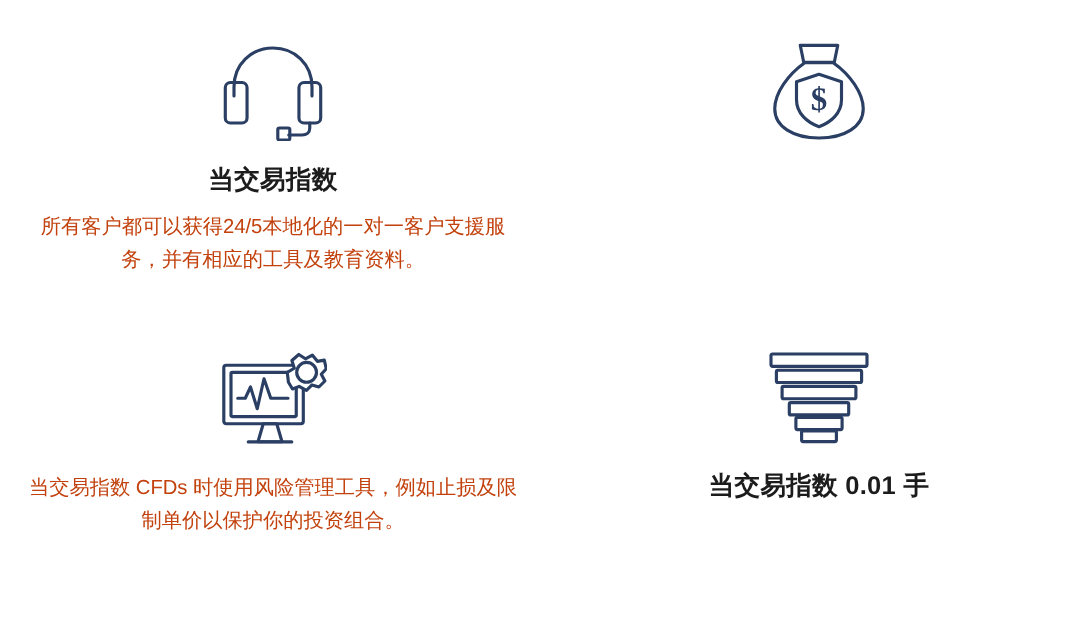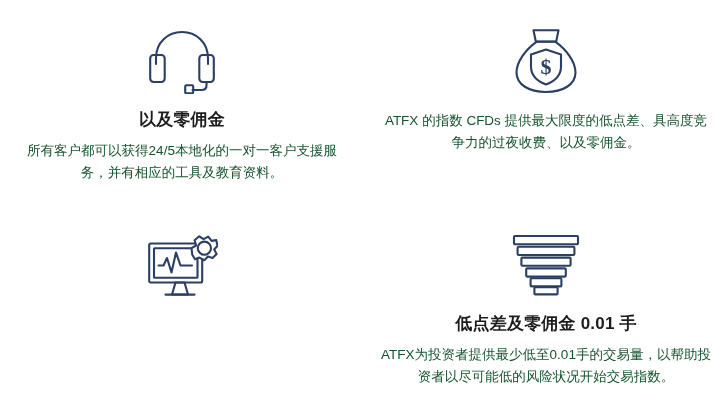--- a/index.html
+++ b/index.html
@@ -43,21 +43,21 @@
     font-weight: bold;
     color: #1c1c1c;
     letter-spacing: 0.2px;
     text-align: center;
     margin-top: 10px;
     line-height: 1.2;
     white-space: nowrap;
   }
   .feature-desc {
     font-size: 13.5px;
-    color: #14532d;
+    color: #c2410c;
     text-align: center;
     line-height: 1.62;
     margin-top: 10px;
     max-width: 330px;
   }
   
   .row2 .feature-icon {
     margin-top: 20px;
   }
 </style>
@@ -69,58 +69,57 @@
   <div class="feature-card">
     <div class="feature-icon">
       <svg width="74" height="66" viewBox="0 0 74 66" fill="none" stroke="#2a3f63" stroke-width="2.1">
         <path d="M11 36 V30 C11 14.5 22.7 4 37 4 C51.3 4 63 14.5 63 30 V36" stroke-linecap="round"></path>
         <rect x="5.2" y="27" width="14.5" height="27" rx="3.4"></rect>
         <rect x="54.3" y="27" width="14.5" height="27" rx="3.4"></rect>
         <path d="M61.5 54 V57.5 C61.5 60.5 59.2 62 56.5 62 H47.5" stroke-linecap="round"></path>
         <rect x="40.2" y="57.3" width="8" height="8" rx="1.1"></rect>
       </svg>
     </div>
-    <div class="feature-title">以及零佣金</div>
+    <div class="feature-title">当交易指数</div>
     <div class="feature-desc">所有客户都可以获得24/5本地化的一对一客户支援服务，并有相应的工具及教育资料。</div>
   </div>
 
   <div class="feature-card">
     <div class="feature-icon">
       <svg width="66" height="68" viewBox="0 0 66 68" fill="none" stroke="#2a3f63" stroke-width="2.1">
         <path d="M20.5 3.2 H45.5 L43.2 14.5 H22.8 Z" stroke-linejoin="round"></path>
         <path d="M23.5 14.8 C12.5 22.5 3.5 35 3.5 45.5 C3.5 57.5 16 65 33 65 C50 65 62.5 57.5 62.5 45.5 C62.5 35 53.5 22.5 42.5 14.8 Z" stroke-linejoin="round"></path>
         <path d="M33 22.5 L48 27.5 V39.5 C48 48.5 41 54.5 33 57.5 C25 54.5 18 48.5 18 39.5 V27.5 Z" stroke-linejoin="round"></path>
         <text x="33" y="46.5" font-family="'Liberation Serif', serif" font-size="22" font-weight="bold" fill="#2a3f63" stroke="none" text-anchor="middle">$</text>
       </svg>
     </div>
-    <div class="feature-desc">ATFX 的指数 CFDs 提供最大限度的低点差、具高度竞争力的过夜收费、以及零佣金。</div>
   </div>
 
   <div class="feature-card row2">
     <div class="feature-icon">
       <svg width="72" height="66" viewBox="0 0 72 66" fill="none" stroke="#2a3f63" stroke-width="2.1">
         <rect x="3.2" y="11.5" width="53" height="39" rx="1.6"></rect>
         <rect x="8" y="16.2" width="43.5" height="29.5" rx="0.8"></rect>
         <path d="M26 62.5 H42 L38.5 50.5 H29.5 Z" stroke-linejoin="round"></path>
         <line x1="19.5" y1="62.6" x2="48.5" y2="62.6" stroke-linecap="round"></line>
         <path d="M12.5 33.5 H17.5 L21 26 L25.5 40.5 L30 20.5 L34.5 33.5 H46" stroke-linejoin="round" stroke-linecap="round"></path>
         <path d="M45.5 16.2 L50.2 13.5 L48.6 8.3 L53.2 4.3 L57.6 7.2 L62.2 4.7 L65.6 8.9 L70.2 8.1 L71.5 13.8 L68.2 17.5 L70.6 22 L66.6 26 L62 24.6 L58.3 28.2 L53.4 25.6 L49 27.3 L46.3 22.8 Z" fill="#ffffff" stroke-linejoin="round"></path>
         <circle cx="58.4" cy="16.2" r="6.6" fill="#ffffff"></circle>
       </svg>
     </div>
+    <div class="feature-desc">当交易指数 CFDs 时使用风险管理工具，例如止损及限制单价以保护你的投资组合。</div>
   </div>
 
   <div class="feature-card row2">
     <div class="feature-icon">
       <svg width="68" height="62" viewBox="0 0 68 62" fill="none" stroke="#2a3f63" stroke-width="2.1">
         <rect x="2" y="2" width="64" height="8.2" rx="1"></rect>
         <rect x="5.6" y="12.8" width="56.8" height="8.2" rx="1"></rect>
         <rect x="9.4" y="23.6" width="49.2" height="8.2" rx="1"></rect>
         <rect x="14.2" y="34.4" width="39.6" height="8.2" rx="1"></rect>
         <rect x="18.6" y="44.2" width="30.8" height="8.2" rx="1"></rect>
         <rect x="22.4" y="53.2" width="23.2" height="7.2" rx="1"></rect>
       </svg>
     </div>
-    <div class="feature-title">低点差及零佣金 0.01 手</div>
-    <div class="feature-desc">ATFX为投资者提供最少低至0.01手的交易量，以帮助投资者以尽可能低的风险状况开始交易指数。</div>
+    <div class="feature-title">当交易指数 0.01 手</div>
   </div>
 
 </div>
 
 </body></html>

